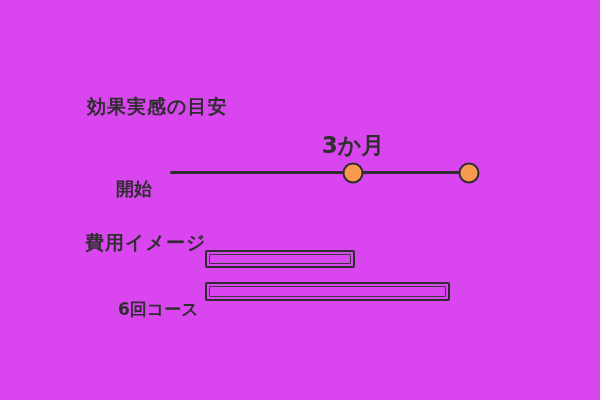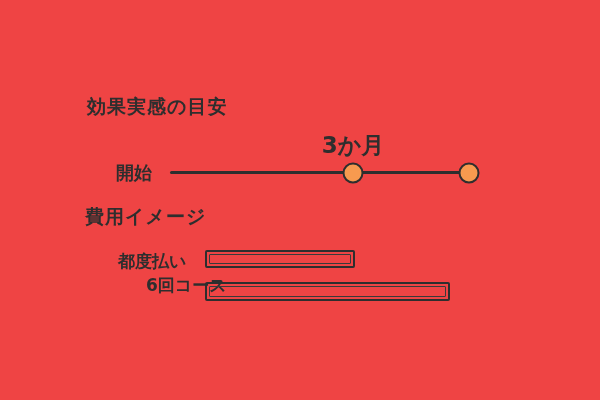--- a/index.html
+++ b/index.html
@@ -4,44 +4,44 @@
 <style>
   html, body {
     margin: 0;
     padding: 0;
     background: #ffffff;
   }
   .canvas {
     position: relative;
     width: 600px;
     height: 400px;
-    background: #ef4444;
+    background: #d946ef;
     overflow: hidden;
     font-family: "DejaVu Sans", sans-serif;
     color: #2e2e2e;
   }
   .canvas * { box-sizing: border-box; }
 
   .sec-title {
     position: absolute;
     margin: 0;
     font-size: 19px;
     font-weight: 700;
     letter-spacing: 1px;
     color: #2e2e2e;
     white-space: nowrap;
   }
   .t-effect { left: 87px; top: 94px; }
-  .t-cost   { left: 85px; top: 204px; }
+  .t-cost   { left: 85px; top: 230px; }
 
   
   .start-label {
     position: absolute;
     left: 116px;
-    top: 161px;
+    top: 177px;
     font-size: 18px;
     font-weight: 700;
     white-space: nowrap;
   }
   .tl-line {
     position: absolute;
     left: 170px;
     top: 171px;
     width: 300px;
     height: 3px;
@@ -69,21 +69,21 @@
 
   
   .bar-label {
     position: absolute;
     left: 118px;
     font-size: 17px;
     font-weight: 700;
     white-space: nowrap;
   }
   .lbl-1 { top: 250px; }
-  .lbl-2 { top: 274px; margin-left: 28px; }
+  .lbl-2 { top: 298px; }
 
   .bar {
     position: absolute;
     left: 205px;
     height: 18px;
     border: 2px solid #2e2e2e;
     border-radius: 2px;
     background: transparent;
   }
   .bar-1 { top: 250px; }
@@ -109,21 +109,20 @@
 
   <span class="ms-label" style="left: 353px;">3か月</span>
 
 
   <span class="ms-dot" style="left: 353px;"></span>
 
   <span class="ms-dot" style="left: 469px;"></span>
 
   <h2 class="sec-title t-cost">費用イメージ</h2>
 
-  <span class="bar-label lbl-1">都度払い</span>
 
   <div class="bar bar-1" style="width: 150px;">
     <span class="bar-inner"></span>
   </div>
 
   <span class="bar-label lbl-2">6回コース</span>
 
   <div class="bar bar-2" style="width: 245px;">
     <span class="bar-inner"></span>
   </div>

